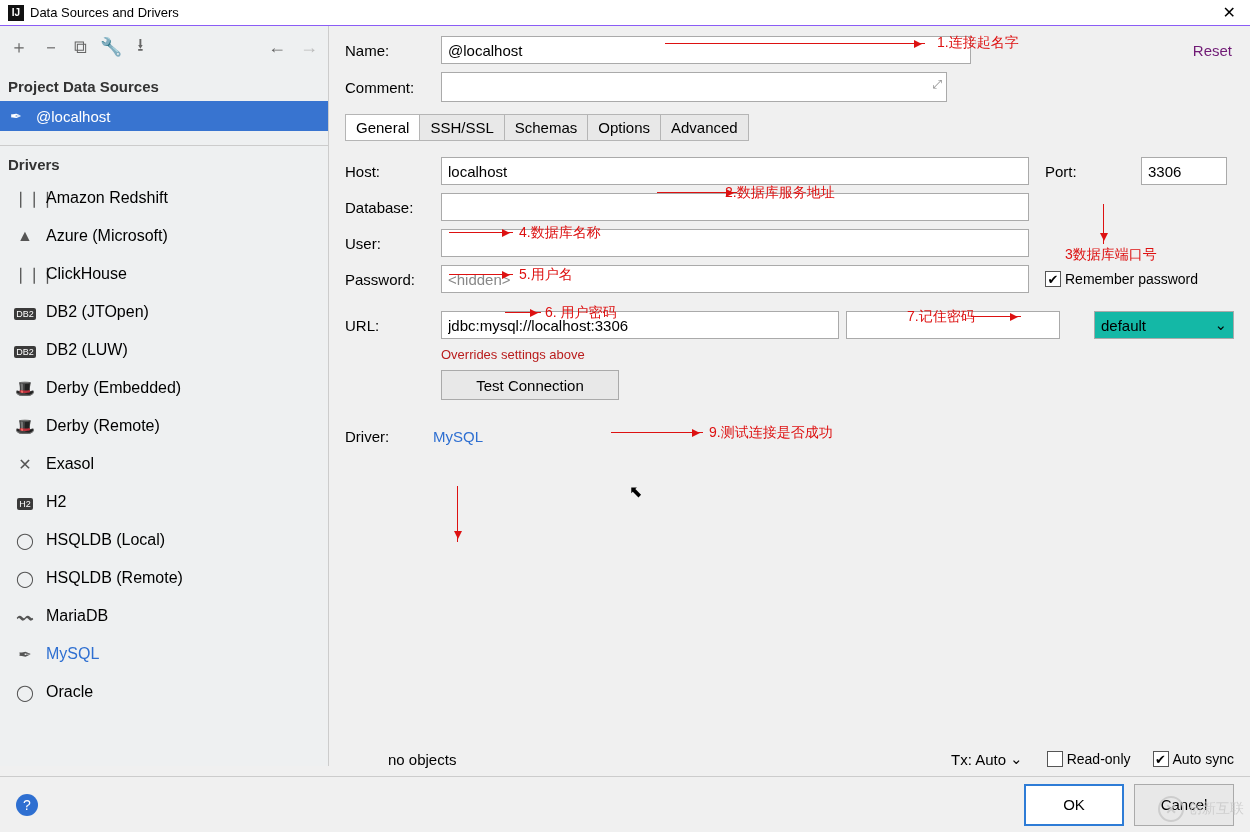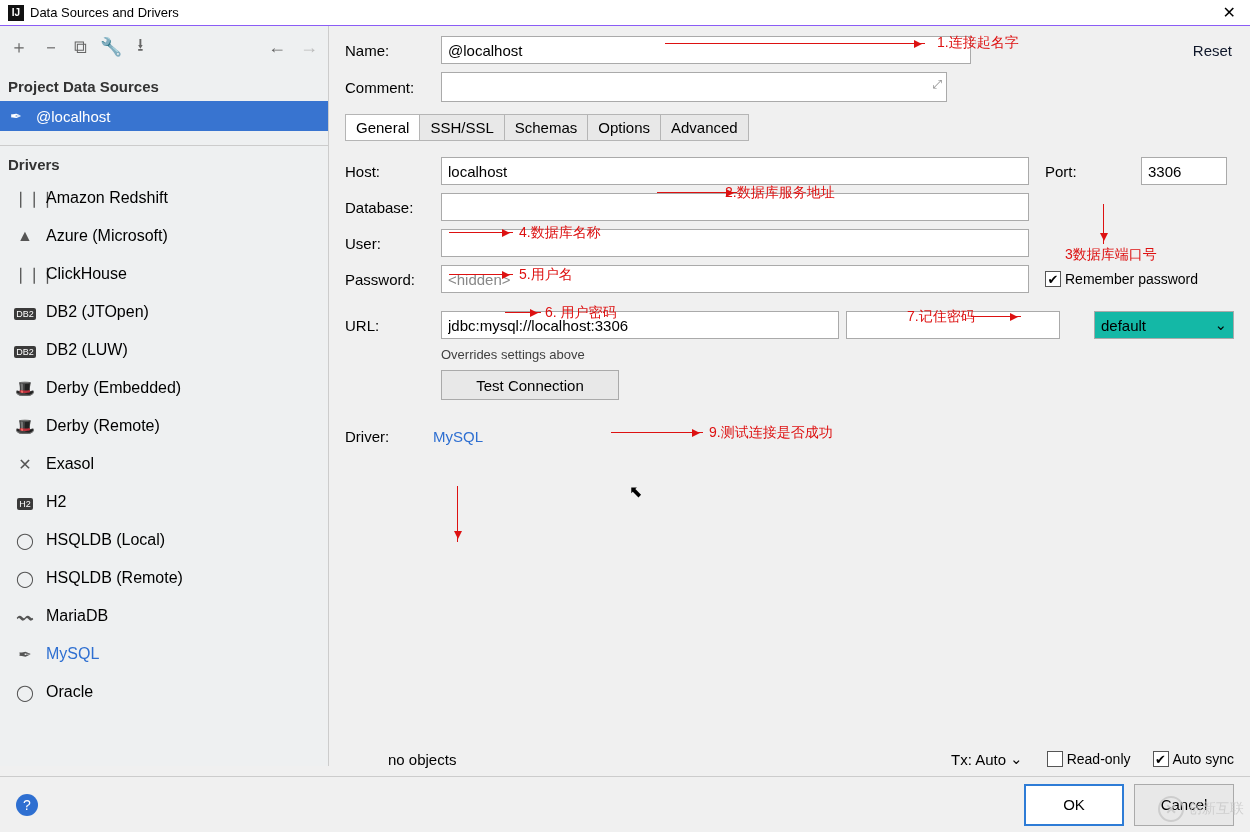--- a/index.html
+++ b/index.html
@@ -20,39 +20,39 @@
 .driver-list { overflow-y: auto; flex:1; padding-bottom: 4px; }
 .driver-item { display: flex; align-items: center; height: 38px; padding: 0 14px; gap: 10px; font-size: 16px; cursor: pointer; }
 .driver-item.active { color: #2e6fd1; }
 .dicon { width: 22px; text-align: center; color: #555; font-size: 16px; }
 .badge { background:#3a3a3a; color:#fff; font-size:9px; padding:1px 2px; border-radius:2px; }
 .right { flex:1; padding: 10px 16px 0 16px; background: #f0f0f0; position: relative; }
 .row { display: flex; align-items: center; margin-bottom: 8px; gap: 8px; }
 .row label { width: 88px; font-size: 15px; }
 .row input[type=text] { height: 28px; border: 1px solid #aaa; background: #fff; padding: 2px 6px; font-size: 15px; }
 .name-input { width: 530px; }
-.reset { color:#0f172a; font-size:15px; cursor:pointer; position:absolute; right:18px; top:16px; }
+.reset { color:#701a75; font-size:15px; cursor:pointer; position:absolute; right:18px; top:16px; }
 .comment-box { width:506px; height:30px; border:1px solid #aaa; background:#fff; position:relative; }
 .comment-box .exp { position:absolute; right:4px; top:4px; color:#888; font-size:12px; }
 .tabs { display:flex; margin-top:12px; border:1px solid #b5b5b5; width:404px; }
 .tab { padding:4px 10px; font-size:15px; border-right:1px solid #b5b5b5; background:#e8e8e8; cursor:pointer; }
 .tab:last-child { border-right:none; }
 .tab.active { background:#fff; }
 .form-area { padding-top:16px; }
 .host-input { width:588px; }
 .port-label { width:36px; margin-left:8px; }
 .port-input { width:86px; }
 .db-input, .user-input, .pwd-input { width:588px; }
 .pwd-input::placeholder { color:#888; }
 .chk-row { display:flex; align-items:center; gap:4px; font-size:14px; margin-left:8px; }
 .chk { width:16px; height:16px; border:1px solid #555; display:inline-flex; align-items:center; justify-content:center; font-size:13px; background:#fff; }
 .url-input { width:398px; }
 .url-extra { width:214px; height:28px; border:1px solid #aaa; background:#fff; margin-left:-1px; }
 .url-sel { width:140px; height:28px; border:1px solid #aaa; background:#14b8a6; padding:0 6px; display:flex; align-items:center; justify-content:space-between; font-size:15px; margin-left:26px; cursor:pointer; }
-.override { font-size:13px; color:#404040; margin-left:96px; margin-top:2px; }
+.override { font-size:13px; color:#b91c1c; margin-left:96px; margin-top:2px; }
 .test-btn { margin-left:96px; margin-top:8px; height:30px; width:178px; border:1px solid #aaa; background:#e8e8e8; font-size:15px; cursor:pointer; }
 .driver-row { display:flex; align-items:center; margin-top:28px; }
 .driver-row label { width:88px; font-size:15px; }
 .driver-link { color:#2e6fd1; font-size:15px; cursor:pointer; }
 .annot { position:absolute; color:#d11; font-size:14px; white-space:nowrap; pointer-events:none; }
 .arrow { position:absolute; border-top:1px solid #d11; height:0; }
 .arrow::after { content:""; position:absolute; right:-1px; top:-4px; border:4px solid transparent; border-left:8px solid #d11; }
 .varrow { position:absolute; border-left:1px solid #d11; width:0; }
 .varrow::after { content:""; position:absolute; left:-4px; bottom:-1px; border:4px solid transparent; border-top:8px solid #d11; }
 .bottom-bar { position:absolute; bottom:64px; left:388px; right:16px; display:flex; align-items:center; font-size:15px; }

